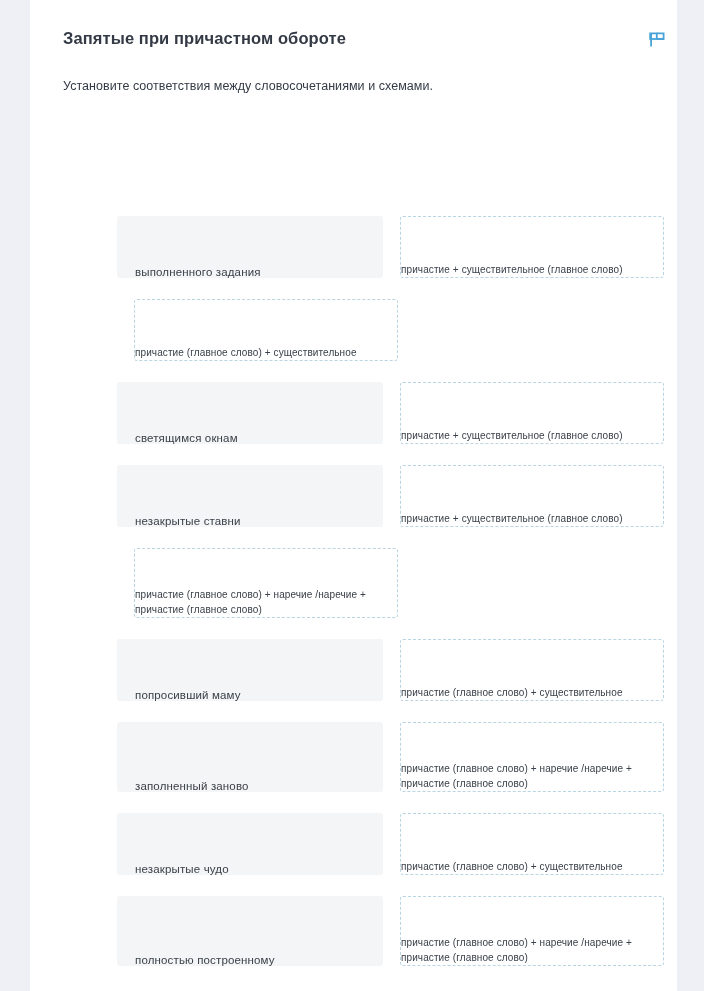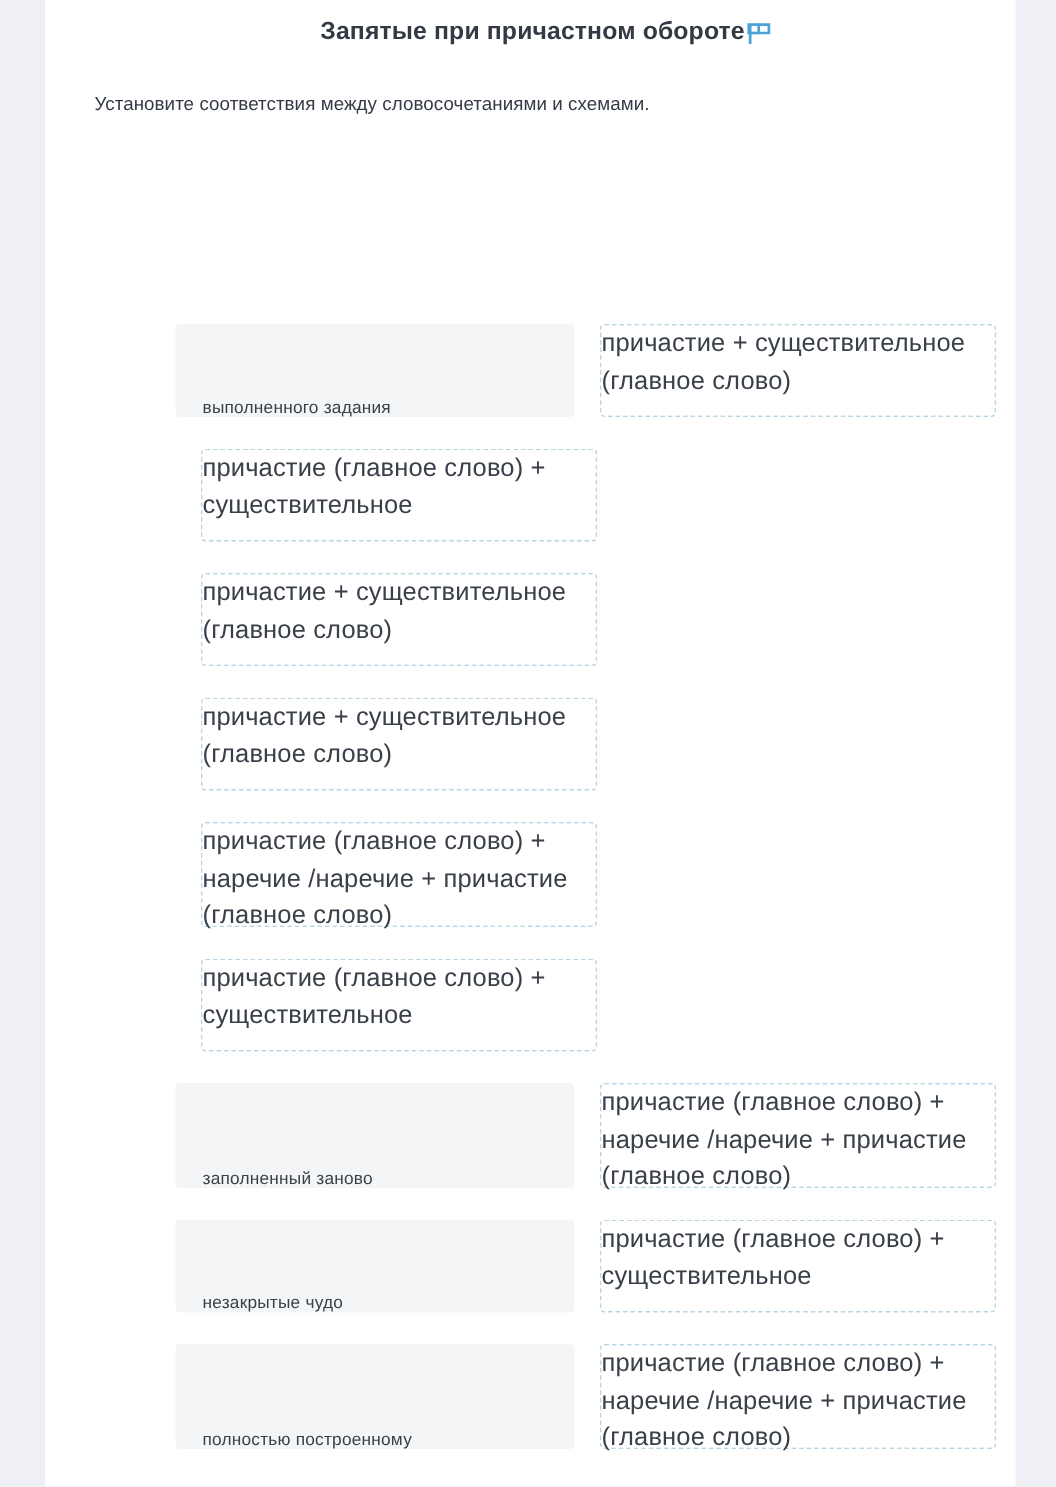--- a/index.html
+++ b/index.html
@@ -28,22 +28,22 @@
   }
   #header {
     position: absolute;
     left: 33px;
     top: 0px;
     width: 614px;
   }
   #title-row {
     display: flex;
     align-items: flex-start;
-    justify-content: center;
-    padding-top: 11px;
+    justify-content: space-between;
+    padding-top: 28px;
   }
   #task-title {
     font-size: 16.5px;
     font-weight: bold;
     color: #333a45;
     letter-spacing: 0.1px;
     line-height: 1.3;
     margin: 0;
   }
   #flag-btn {
@@ -95,24 +95,24 @@
     flex: 0 0 17px;
     width: 17px;
   }
   .scheme-cell {
     width: 264px;
     flex: 0 0 264px;
     border: 1px dashed #b9d4e2;
     border-radius: 3px;
     background: #ffffff;
     display: flex;
-    align-items: flex-start;
+    align-items: flex-end;
     padding: 0 0;
     color: #3a4049;
-    font-size: 17px;
+    font-size: 10px;
     line-height: 1.45;
     letter-spacing: 0.1px;
     cursor: pointer;
   }
   .h2 { height: 62px; }
   .h3 { height: 70px; }
 </style>
 </head>
 <body>
 
@@ -143,38 +143,47 @@
             <span>причастие + существительное (главное слово)</span>
           </div>
         </div>
         <div class="match-row">
           <div class="spacer-cell"></div>
           <div class="scheme-cell h2">
             <span>причастие (главное слово) + существительное</span>
           </div>
         </div>
         <div class="match-row">
+          <div class="term-cell h2">
+            <span>светящимся окнам</span>
+          </div>
           <div class="spacer-cell"></div>
           <div class="scheme-cell h2">
             <span>причастие + существительное (главное слово)</span>
           </div>
         </div>
         <div class="match-row">
+          <div class="term-cell h2">
+            <span>незакрытые ставни</span>
+          </div>
           <div class="spacer-cell"></div>
           <div class="scheme-cell h2">
             <span>причастие + существительное (главное слово)</span>
           </div>
         </div>
         <div class="match-row">
           <div class="spacer-cell"></div>
           <div class="scheme-cell h3">
             <span>причастие (главное слово) + наречие /наречие + причастие (главное слово)</span>
           </div>
         </div>
         <div class="match-row">
+          <div class="term-cell h2">
+            <span>попросивший маму</span>
+          </div>
           <div class="spacer-cell"></div>
           <div class="scheme-cell h2">
             <span>причастие (главное слово) + существительное</span>
           </div>
         </div>
         <div class="match-row">
           <div class="term-cell h3">
             <span>заполненный заново</span>
           </div>
           <div class="spacer-cell"></div>

